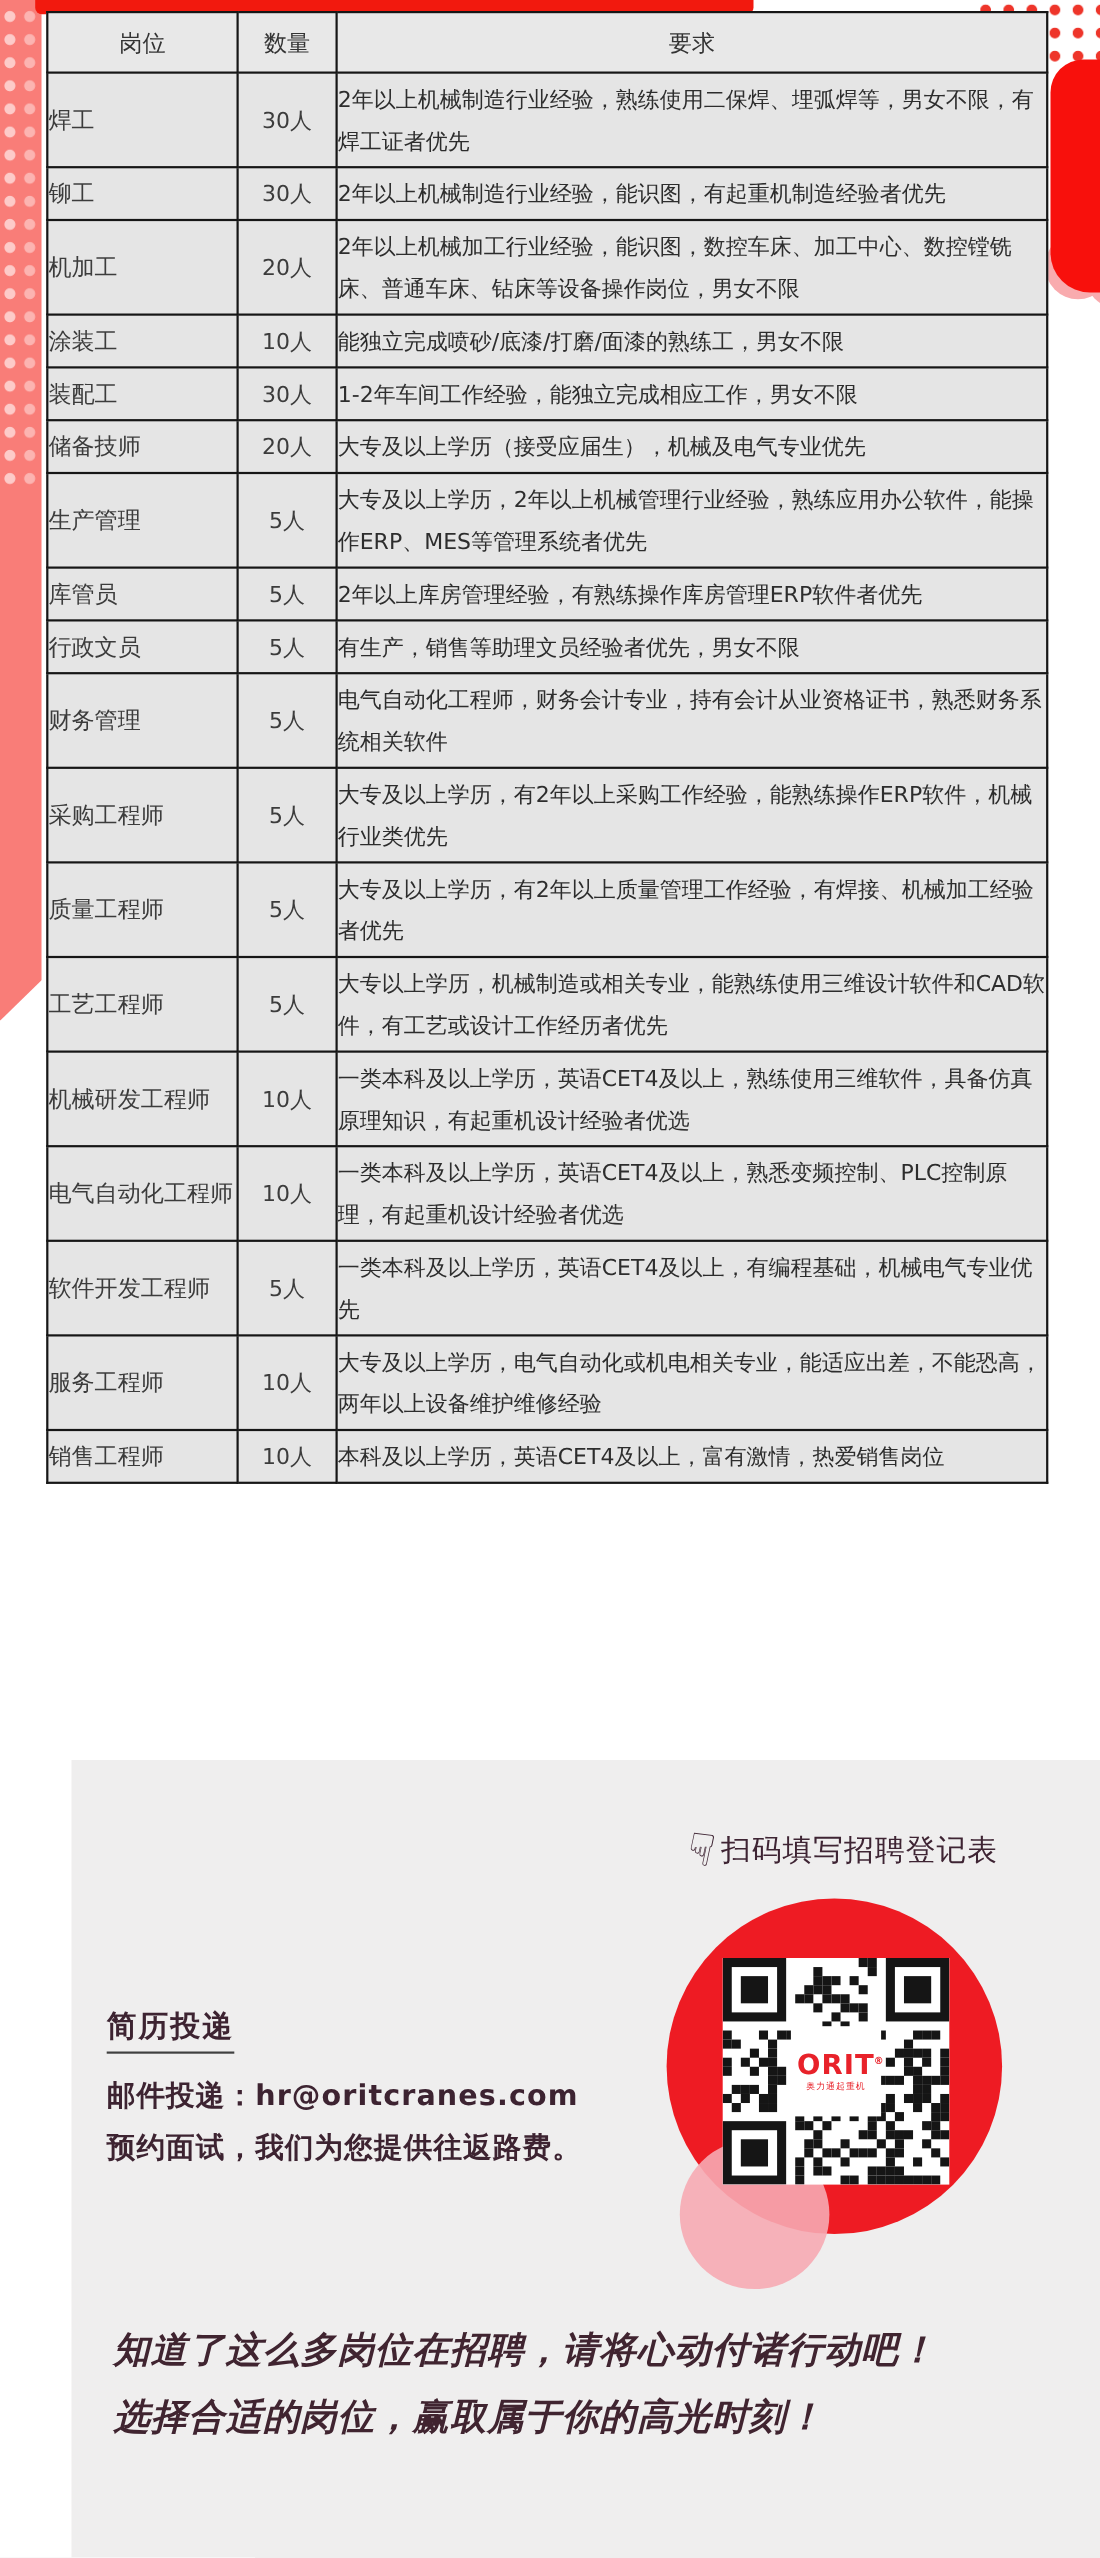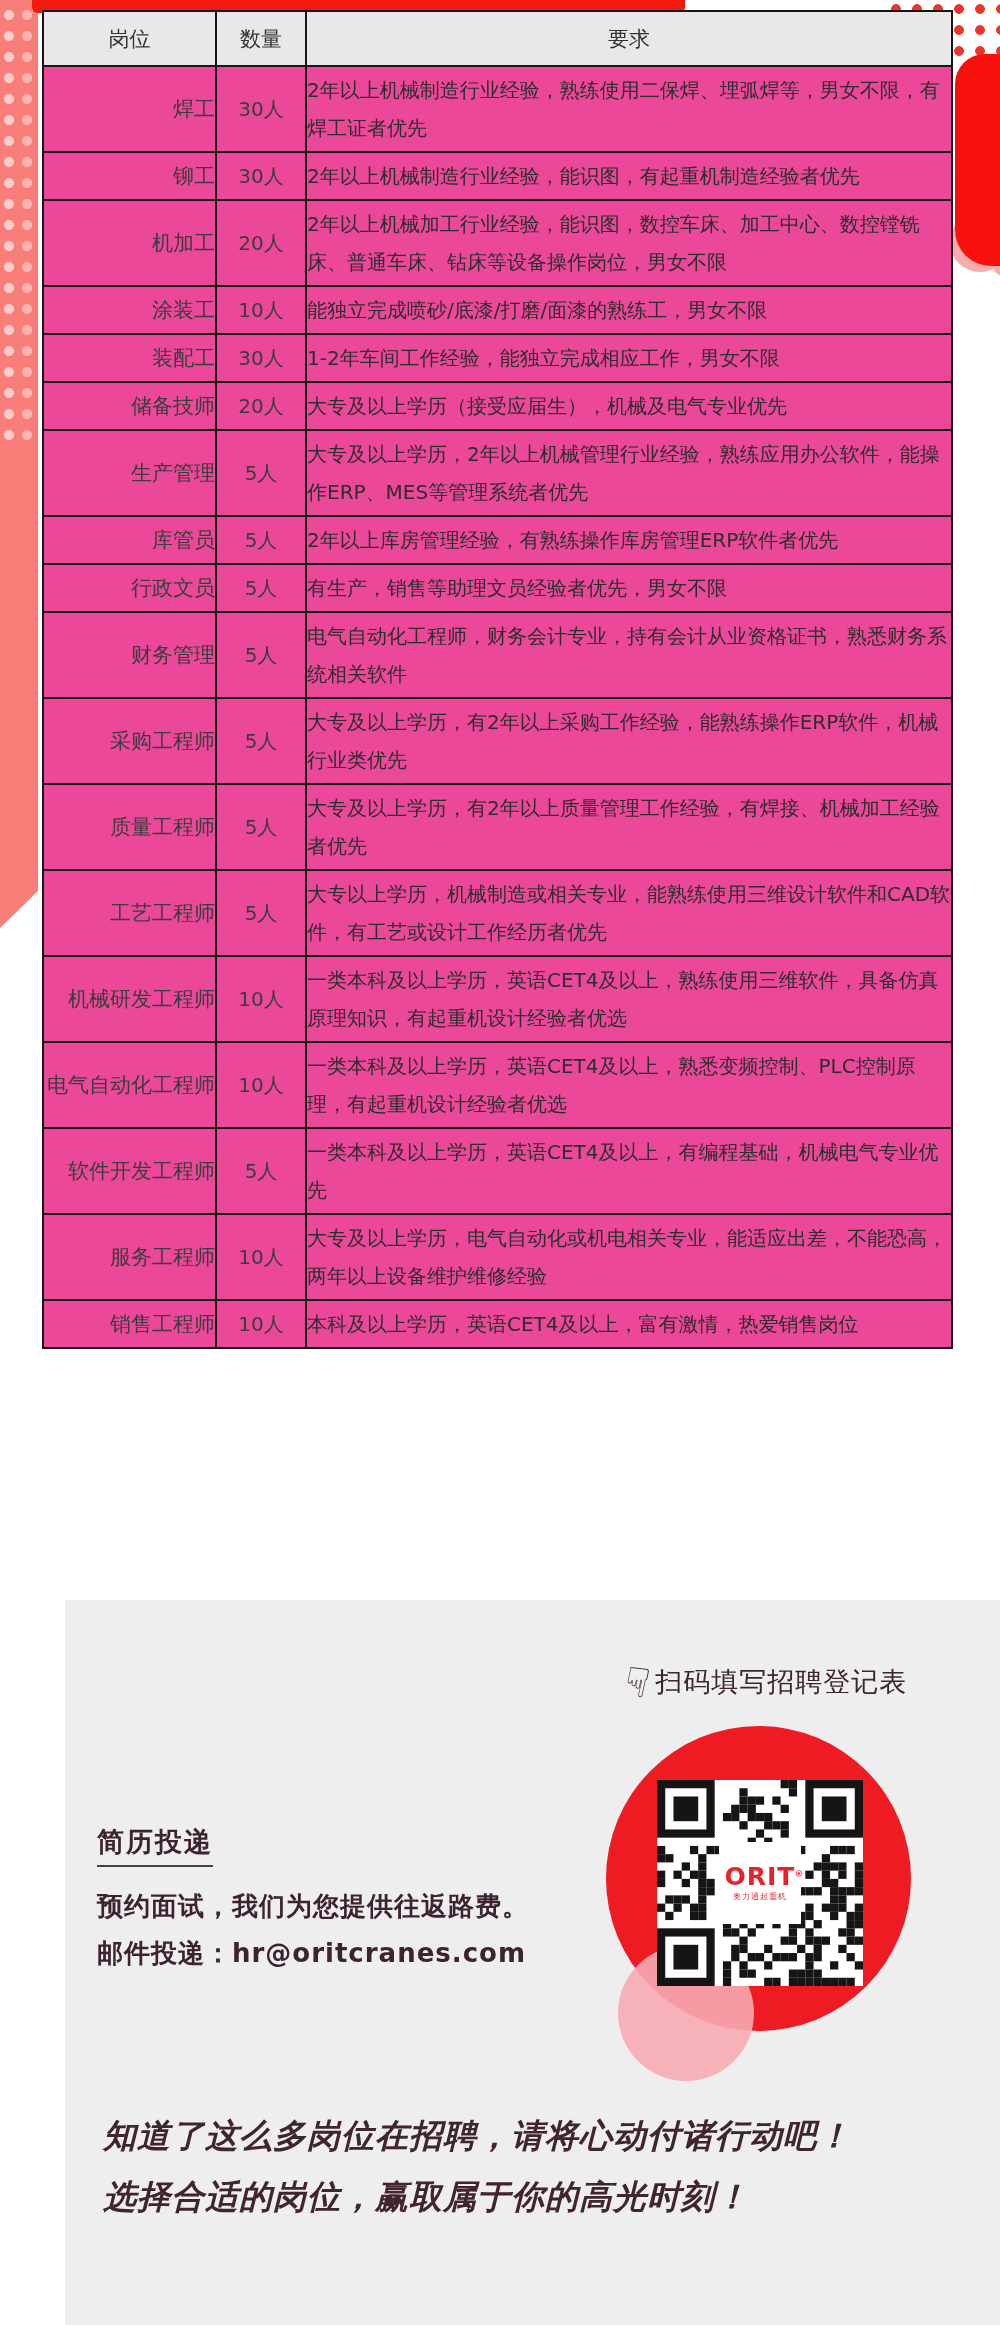--- a/index.html
+++ b/index.html
@@ -35,30 +35,30 @@
   .tr-petal.p1 { left:950px; top:212px; width:60px; height:60px; }
   .tr-petal.p2 { left:984px; top:208px; width:74px; height:74px; }
   .tr-blob {
     position:absolute; left:955px; top:54px; width:110px; height:212px;
     background:#f8100c; border-radius:30px 0 0 36px;
   }
 
   
   table.job-table {
     position:absolute; left:42px; top:10px; width:911px; height:1186px;
-    border-collapse:collapse; table-layout:fixed; background:#ec4899;
+    border-collapse:collapse; table-layout:fixed; background:#e5e5e5;
   }
   .job-table th, .job-table td { border:2px solid #161616; vertical-align:middle; }
   .job-table th {
     height:55px; background:#e8e8e8; font-weight:500;
     font-size:21px; color:#333333; text-align:center;
   }
   .job-table col.c-pos { width:173px; }
   .job-table col.c-cnt { width:90px; }
-  .job-table td.pos { text-align:right; font-size:21px; color:#3c3c3c;margin-top:19px; }
+  .job-table td.pos { text-align:left; font-size:21px; color:#3c3c3c;margin-top:19px; }
   .job-table td.cnt { text-align:center; font-size:20px; color:#3c3c3c; }
   .job-table td.req { padding:4px 0; font-size:20px; color:#2d2d2d; line-height:38px; }
 
   
   .gray-panel { position:absolute; left:65px; top:1600px; right:0; bottom:0; background:#efeeee; }
 
   .scan-row {
     position:absolute; left:560px; top:62px;
     display:flex; align-items:center; gap:6px; color:#3e2433;
   }
@@ -405,21 +405,21 @@
         <rect x="16.48" y="164.8" width="24.72" height="24.72" fill="#151515"></rect>
       </svg>
     <div class="qr-logo">
       <span class="orit"><span>ORIT</span><sup>®</sup></span>
       <span class="orit-sub">奥力通起重机</span>
     </div>
   </div>
 
   <div class="contact">
     <div class="resume-title">简历投递</div>
+    <div class="contact-line">邮件投递：hr@oritcranes.com</div>
     <div class="contact-line">预约面试，我们为您提供往返路费。</div>
-    <div class="contact-line">邮件投递：hr@oritcranes.com</div>
   </div>
 
   <div class="slogans">
     <div>知道了这么多岗位在招聘，请将心动付诸行动吧！</div>
     <div>选择合适的岗位，赢取属于你的高光时刻！</div>
   </div>
 </div>
 
 </body></html>

